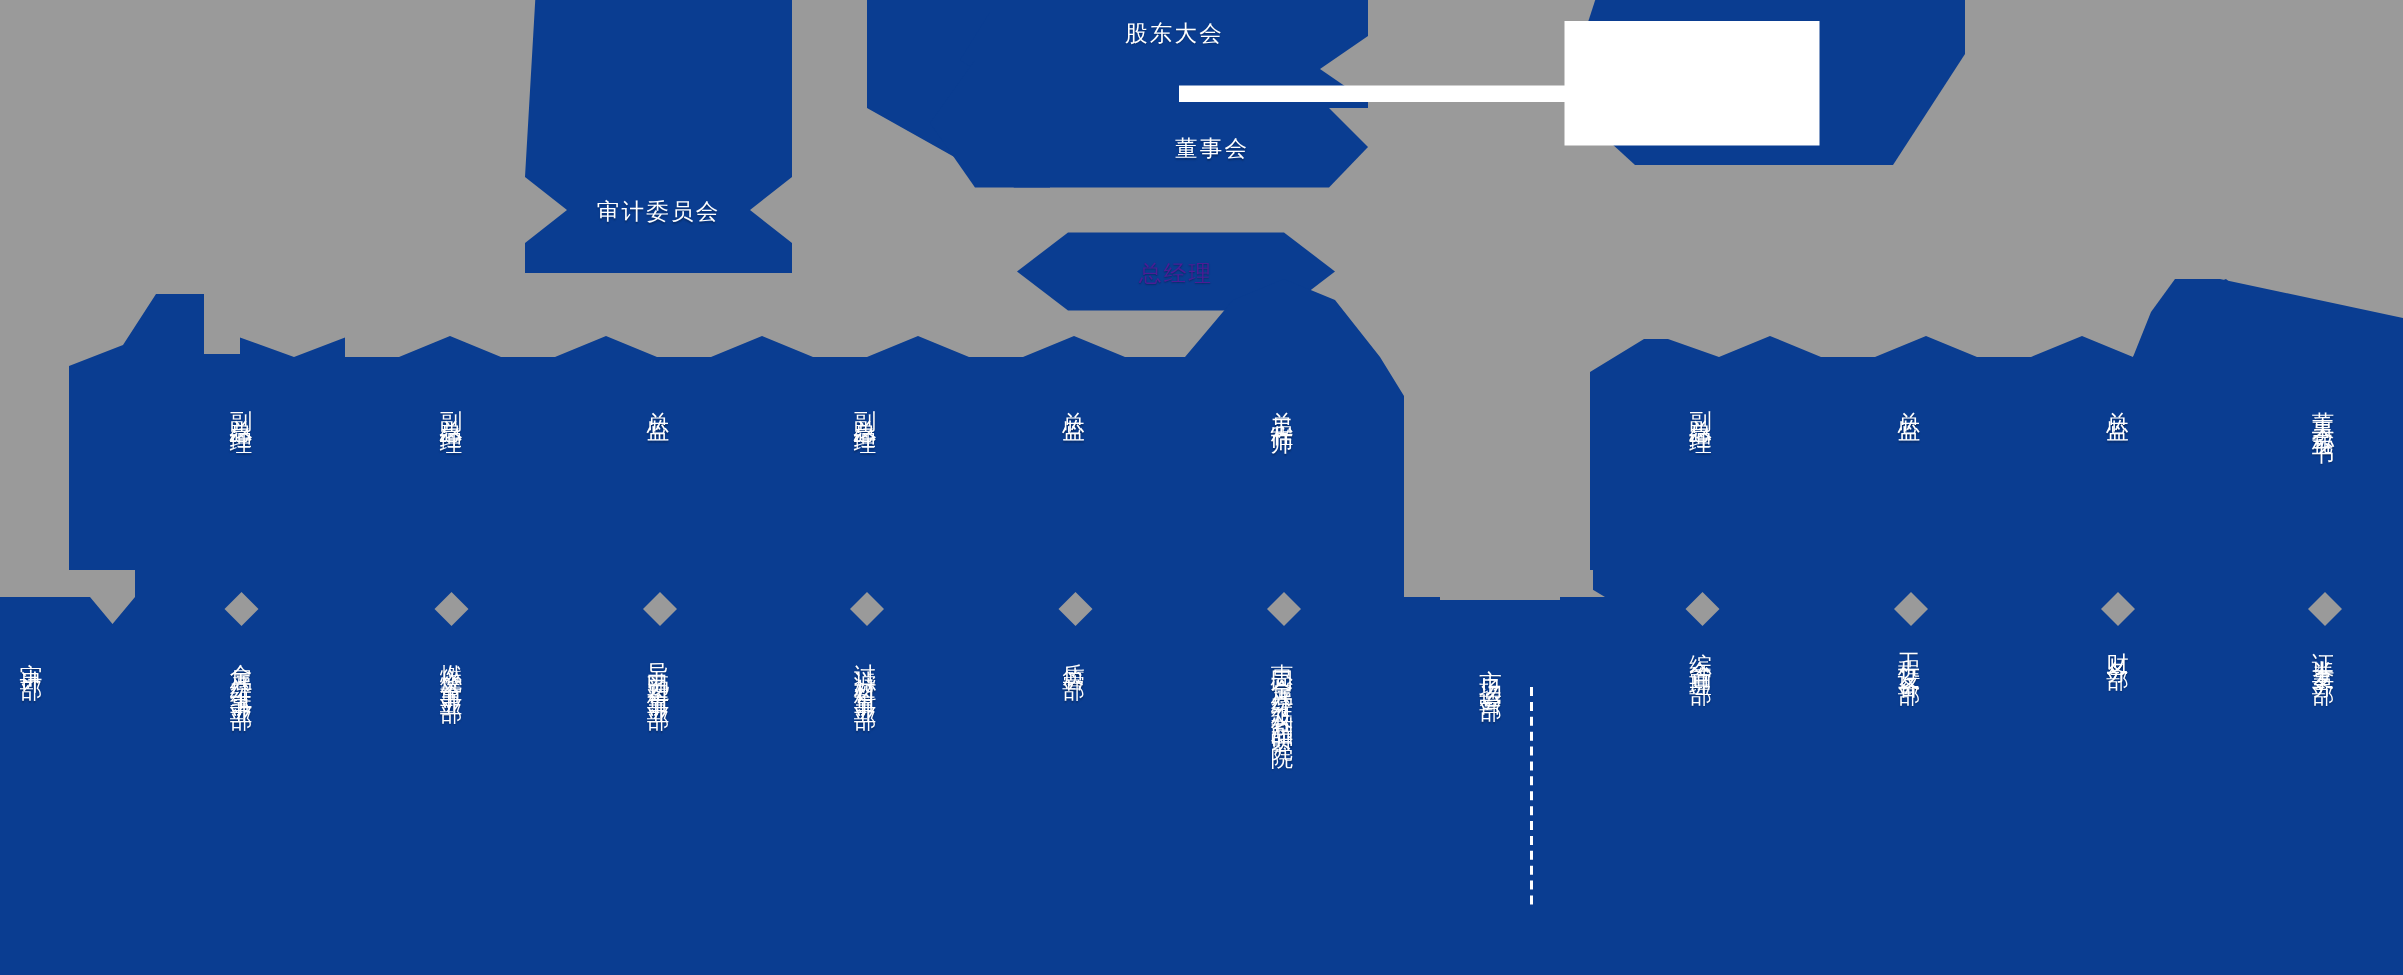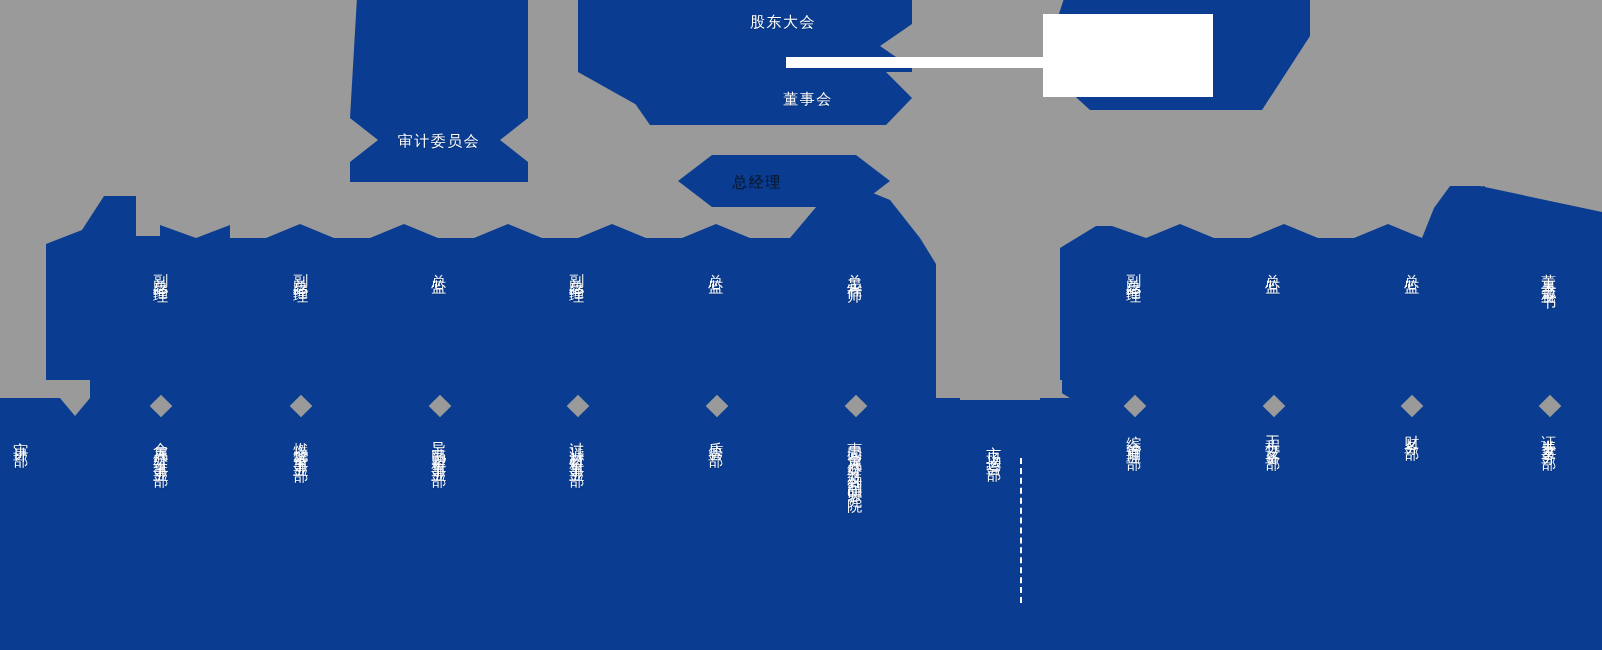--- a/index.html
+++ b/index.html
@@ -142,21 +142,21 @@
   </svg>
 
   <div class="connector" style="left: 786px; top: 57px; width: 262px; height: 11px; background: rgb(255, 255, 255);"></div>
 
   <div class="blank-card" style="left: 1043px; top: 14px; width: 170px; height: 83px; background: rgb(255, 255, 255);"></div>
 
   <div class="label horiz" style="left: 783px; top: 13px; color: rgb(255, 255, 255);">股东大会</div>
 
   <div class="label horiz" style="left: 783px; top: 90px; color: rgb(255, 255, 255); margin-left: 25px;">董事会</div>
 
-  <div class="label horiz" style="left: 757px; top: 173px; color: #0f172a;">总经理</div>
+  <div class="label horiz" style="left: 784px; top: 173px; color: #4c1d95;">总经理</div>
 
   <div class="label horiz" style="left: 439px; top: 132px; color: rgb(255, 255, 255); font-family: Liberation Serif, serif;">审计委员会</div>
 
   <div class="label vert role" style="left: 160px; top: 262px; color: rgb(255, 255, 255);">副总经理</div>
 
   <div class="label vert role" style="left: 300px; top: 262px; color: rgb(255, 255, 255);">副总经理</div>
 
   <div class="label vert role" style="left: 438px; top: 262px; color: rgb(255, 255, 255);">总监</div>
 
   <div class="label vert role" style="left: 576px; top: 262px; color: rgb(255, 255, 255);">副总经理</div>

